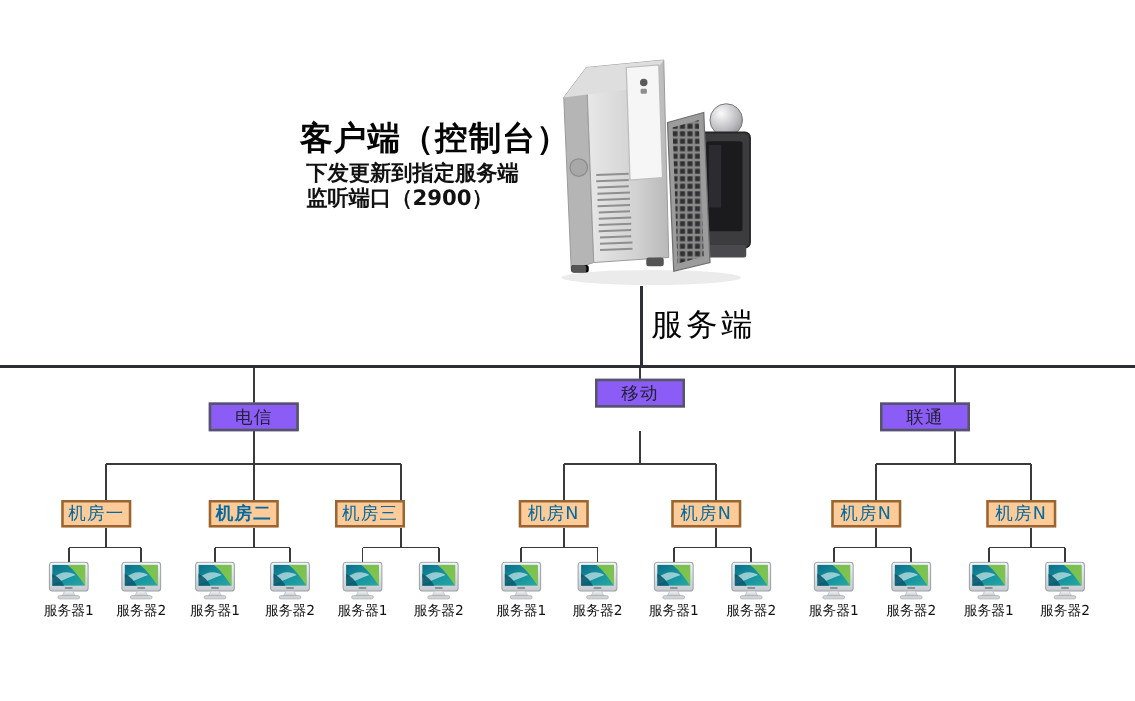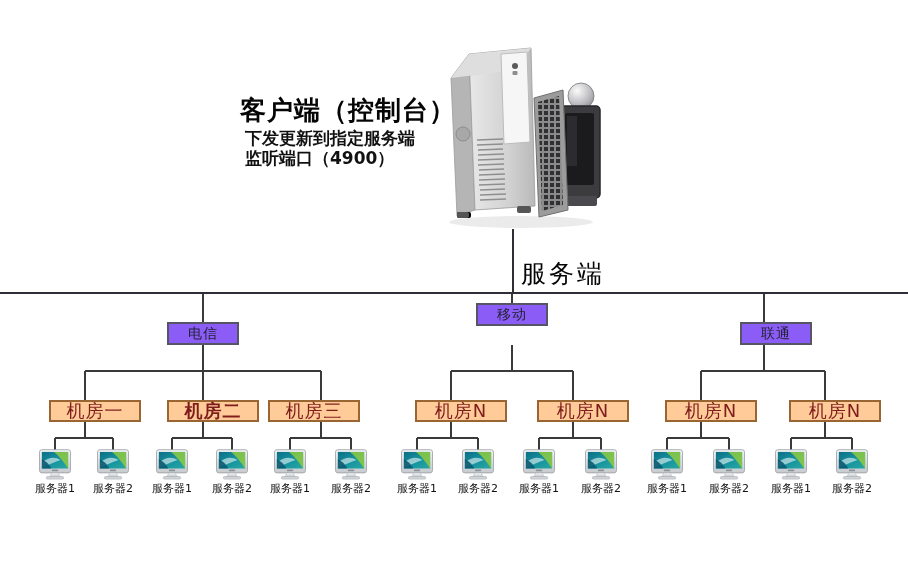--- a/index.html
+++ b/index.html
@@ -18,24 +18,24 @@
   .trunk-label{
     font-size:25px;font-weight:500;letter-spacing:3px;white-space:nowrap;color:#050505;
   }
   .cbox{
     width:72px;height:23px;box-sizing:border-box;
     background:#8b5cf6;border:2px solid #555566;
     display:flex;align-items:center;justify-content:center;
     font-size:14px;letter-spacing:1px;color:#222233;
   }
   .rbox{
-    width:92px;height:22px;box-sizing:border-box;
+    width:56px;height:22px;box-sizing:border-box;
     background:#ffcc99;border:2px solid #996633;
     display:flex;align-items:center;justify-content:center;
-    font-size:18px;letter-spacing:1px;color:#7f1d1d;
+    font-size:14px;letter-spacing:1px;color:#0369a1;
   }
   .scell{
     width:58px;display:flex;flex-direction:column;align-items:center;
   }
   .scell .mon{width:38px;height:31px;display:block;}
   .slabel{
     font-size:11px;color:#111;white-space:nowrap;margin-top:1px;
   }
 </style>
 </head>
@@ -177,26 +177,26 @@
     </g>
     <circle cx="22" cy="96" r="7" fill="#a8a8a8" stroke="#8c8c8c"></circle>
 
     <rect x="16" y="174" width="14" height="6" rx="2" fill="#55555"></rect>
     <rect x="16" y="174" width="12" height="6" rx="2" fill="#555555"></rect>
     <rect x="76" y="168" width="14" height="7" rx="2" fill="#555555"></rect>
   </svg>
 
   <div class="abs subline" style="left:245px;top:127px;">下发更新到指定服务端</div>
   <div class="abs title" style="left:240px;top:93px;">客户端（控制台）</div>
-  <div class="abs subline" style="left:245px;top:147px;">监听端口（4900）</div>
-  <div class="abs trunk-label" style="left:521px;top:243px;margin-top:14px;">服务端</div>
+  <div class="abs subline" style="left:245px;top:147px;">监听端口（2900）</div>
+  <div class="abs trunk-label" style="left:521px;top:243px;">服务端</div>
 
   <div class="abs cbox" style="left:167px;top:322px;">电信</div>
   <div class="abs cbox" style="left:476px;top:303px;">移动</div>
-  <div class="abs cbox" style="left:740px;top:322px;">联通</div>
+  <div class="abs cbox" style="left:704px;top:322px;">联通</div>
 
   <div class="abs rbox" style="left:49px;top:400px;">机房一</div>
   <div class="abs rbox" style="left:167px;top:400px;font-weight:bold;">机房二</div>
   <div class="abs rbox" style="left:268px;top:400px;">机房三</div>
   <div class="abs rbox" style="left:415px;top:400px;">机房N</div>
   <div class="abs rbox" style="left:537px;top:400px;">机房N</div>
   <div class="abs rbox" style="left:665px;top:400px;">机房N</div>
   <div class="abs rbox" style="left:789px;top:400px;">机房N</div>
 
   <div class="abs scell" style="left:26px;top:449px;">

